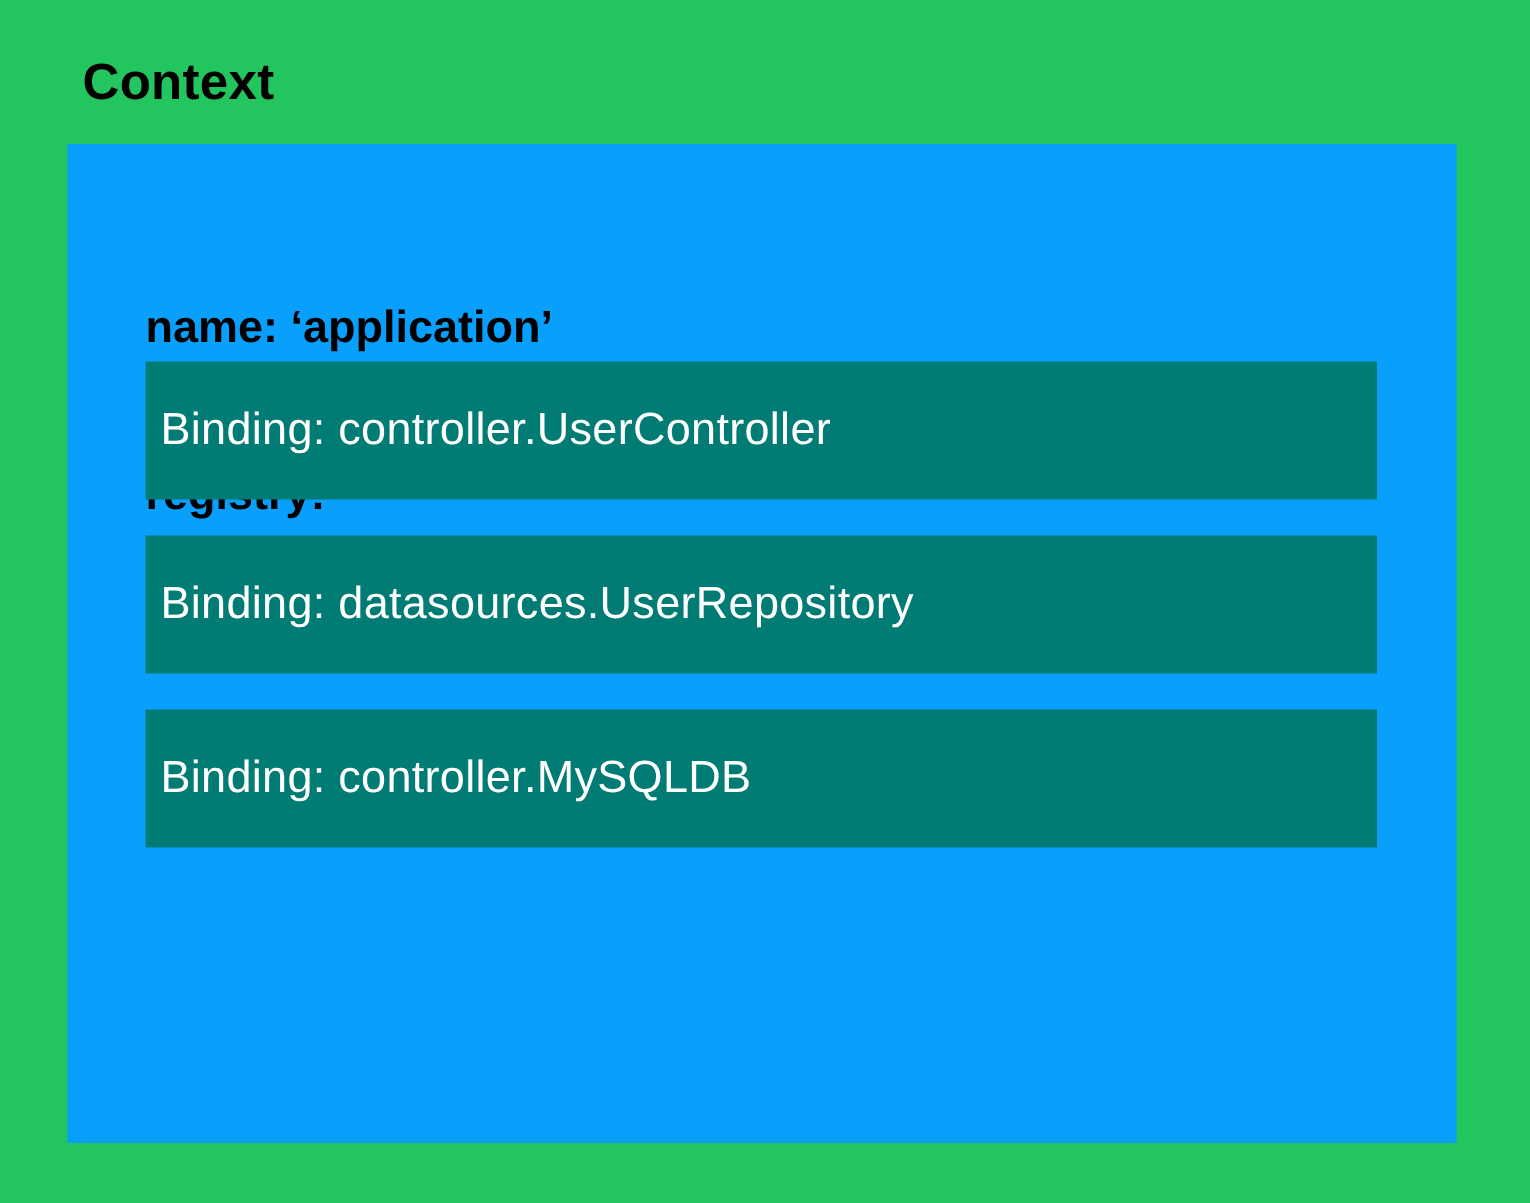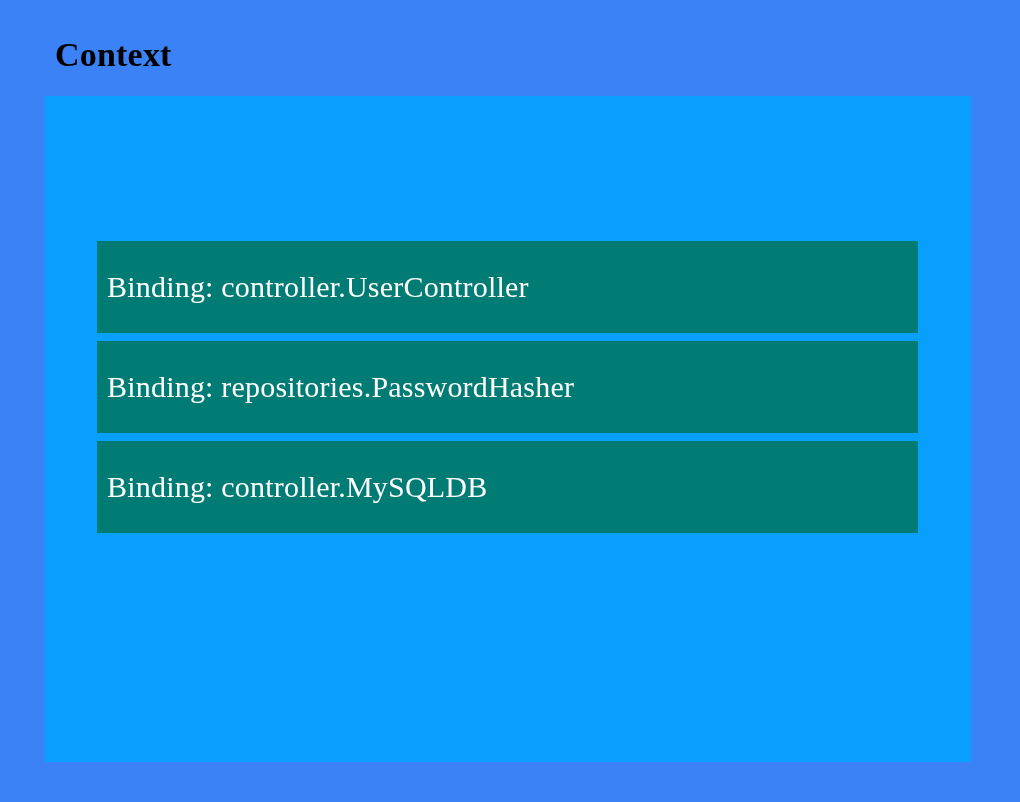--- a/index.html
+++ b/index.html
@@ -5,23 +5,22 @@
   html, body {
     margin: 0;
     padding: 0;
     background: #ffffff;
     font-family: "Liberation Sans", "DejaVu Sans", sans-serif;
   }
   .canvas {
     position: relative;
     width: 1020px;
     height: 802px;
-    background: #3b82f6;
+    background: #22c55e;
     overflow: hidden;
-    font-family: Liberation Serif, serif;
   }
   .page-title {
     position: absolute;
     left: 55px;
     top: 36px;
     font-size: 34px;
     font-weight: bold;
     color: #000000;
     letter-spacing: 0.2px;
   }
@@ -43,21 +42,21 @@
     line-height: 37px;
     white-space: pre;
   }
   .bindings {
     position: absolute;
     left: 52px;
     top: 145px;
     width: 821px;
     display: flex;
     flex-direction: column;
-    gap: 8px;
+    gap: 24px;
   }
   .binding-row {
     height: 92px;
     background: var(--binding-bg, #007c74);
     display: flex;
     align-items: center;
   }
   .binding-label {
     color: #ffffff;
     font-size: 30px;
@@ -68,27 +67,31 @@
 </style>
 </head>
 <body>
 
 <div class="canvas">
 
   <div class="page-title">Context</div>
 
   <div class="context-box">
 
+    <div class="context-header">
+      <div>name: ‘application’</div>
+      <div>registry:</div>
+    </div>
 
     <div class="bindings">
       <div class="binding-row">
         <span class="binding-label">Binding: controller.UserController</span>
       </div>
       <div class="binding-row">
-        <span class="binding-label">Binding: repositories.PasswordHasher</span>
+        <span class="binding-label">Binding: datasources.UserRepository</span>
       </div>
       <div class="binding-row">
         <span class="binding-label">Binding: controller.MySQLDB</span>
       </div>
     </div>
 
   </div>
 </div>
 
 </body></html>

